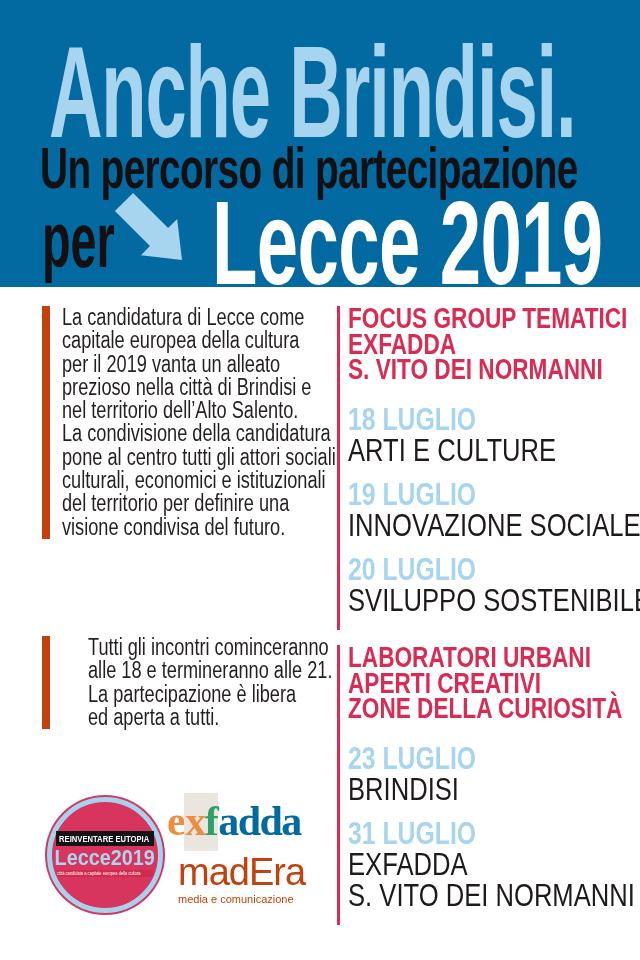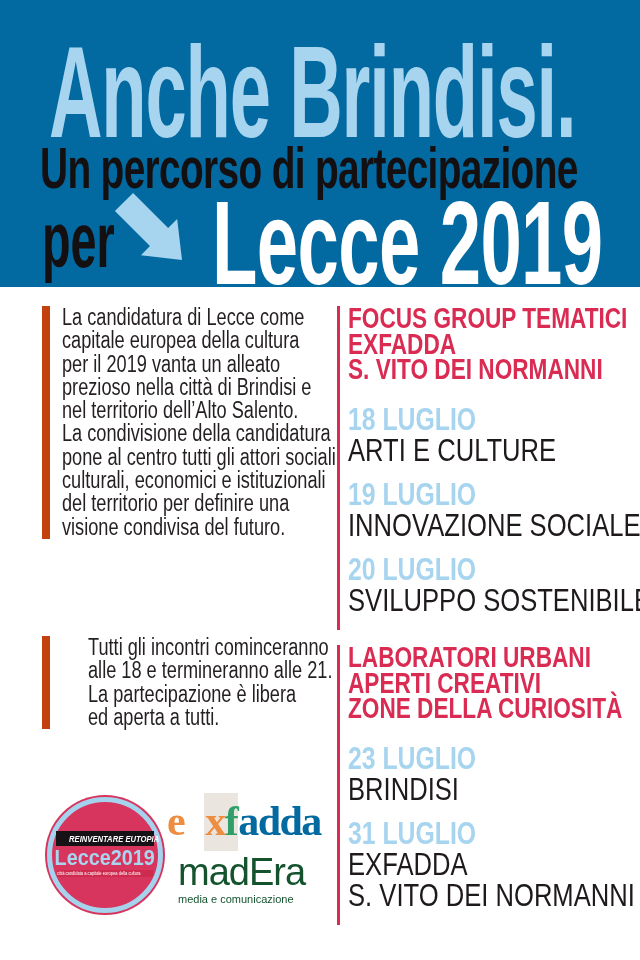--- a/index.html
+++ b/index.html
@@ -30,32 +30,32 @@
   .s2{top:645px;}
   .rhead{margin-bottom:22px;}
   .rhead .cnd{font-size:29px;line-height:25.5px;font-weight:700;color:#da2b53;transform:scaleX(.78);}
   .event{margin-bottom:14px;}
   .edate{font-size:31px;line-height:30px;font-weight:700;color:#a7d4ef;transform:scaleX(.8);}
   .etitle{font-size:32px;line-height:31px;font-weight:400;color:#1e191b;transform:scaleX(.8);}
   
   .lecce-logo{position:absolute;left:45px;top:795px;width:120px;height:120px;border-radius:50%;
     background:#d8355e;display:flex;flex-direction:column;align-items:center;padding-top:36px;box-sizing:border-box;}
   .lecce-logo::before{content:"";position:absolute;inset:2px;border:5px solid #a5d3ee;border-radius:50%;}
-  .logo-band{width:98px;height:15px;background:#171215;display:flex;align-items:center;padding-left:13px;box-sizing:border-box;position:relative;z-index:1;font-style:italic;}
+  .logo-band{width:98px;height:15px;background:#171215;display:flex;align-items:center;padding-left:3px;box-sizing:border-box;position:relative;z-index:1;}
   .logo-band span{display:inline-block;font-size:9px;font-weight:700;color:#ffffff;white-space:nowrap;transform:scaleX(.85);transform-origin:0 50%;}
   .logo-name{position:relative;z-index:1;font-size:22px;line-height:24px;font-weight:700;color:#a9d5ef;white-space:nowrap;transform:scaleX(.9);}
   .logo-strip{width:96px;height:7px;background:#cf2b4e;display:flex;align-items:center;position:relative;z-index:1;overflow:hidden;}
   .logo-strip span{display:inline-block;font-size:4.5px;color:#ffffff;white-space:nowrap;transform:scaleX(.9);transform-origin:0 50%;}
   .exfadda{position:absolute;left:167px;top:798px;font-family:"Liberation Serif",serif;font-weight:700;
     font-size:42px;line-height:46px;letter-spacing:-1.5px;white-space:nowrap;}
   .ex-e,.ex-x{color:#ee8c3f;}
-  .ex-box{background:#eae6df;padding:5px 1px 7px;margin-left:20px;}
+  .ex-box{background:#eae6df;padding:5px 1px 7px;}
   .ex-f{color:#2f9e68;}
   .ex-adda{color:#0369a1;}
-  .madera{position:absolute;left:178px;top:852px;color:#14532d;}
+  .madera{position:absolute;left:178px;top:852px;color:#c2410c;}
   .madera-name{font-size:38px;line-height:40px;letter-spacing:-1px;white-space:nowrap;}
   .madera-tag{font-size:11px;line-height:14px;white-space:nowrap;}
 </style>
 </head>
 <body>
 
 <div class="poster">
 
   <div class="band">
     <div class="title cnd" style="transform:scaleX(.57)">Anche Brindisi.</div>

